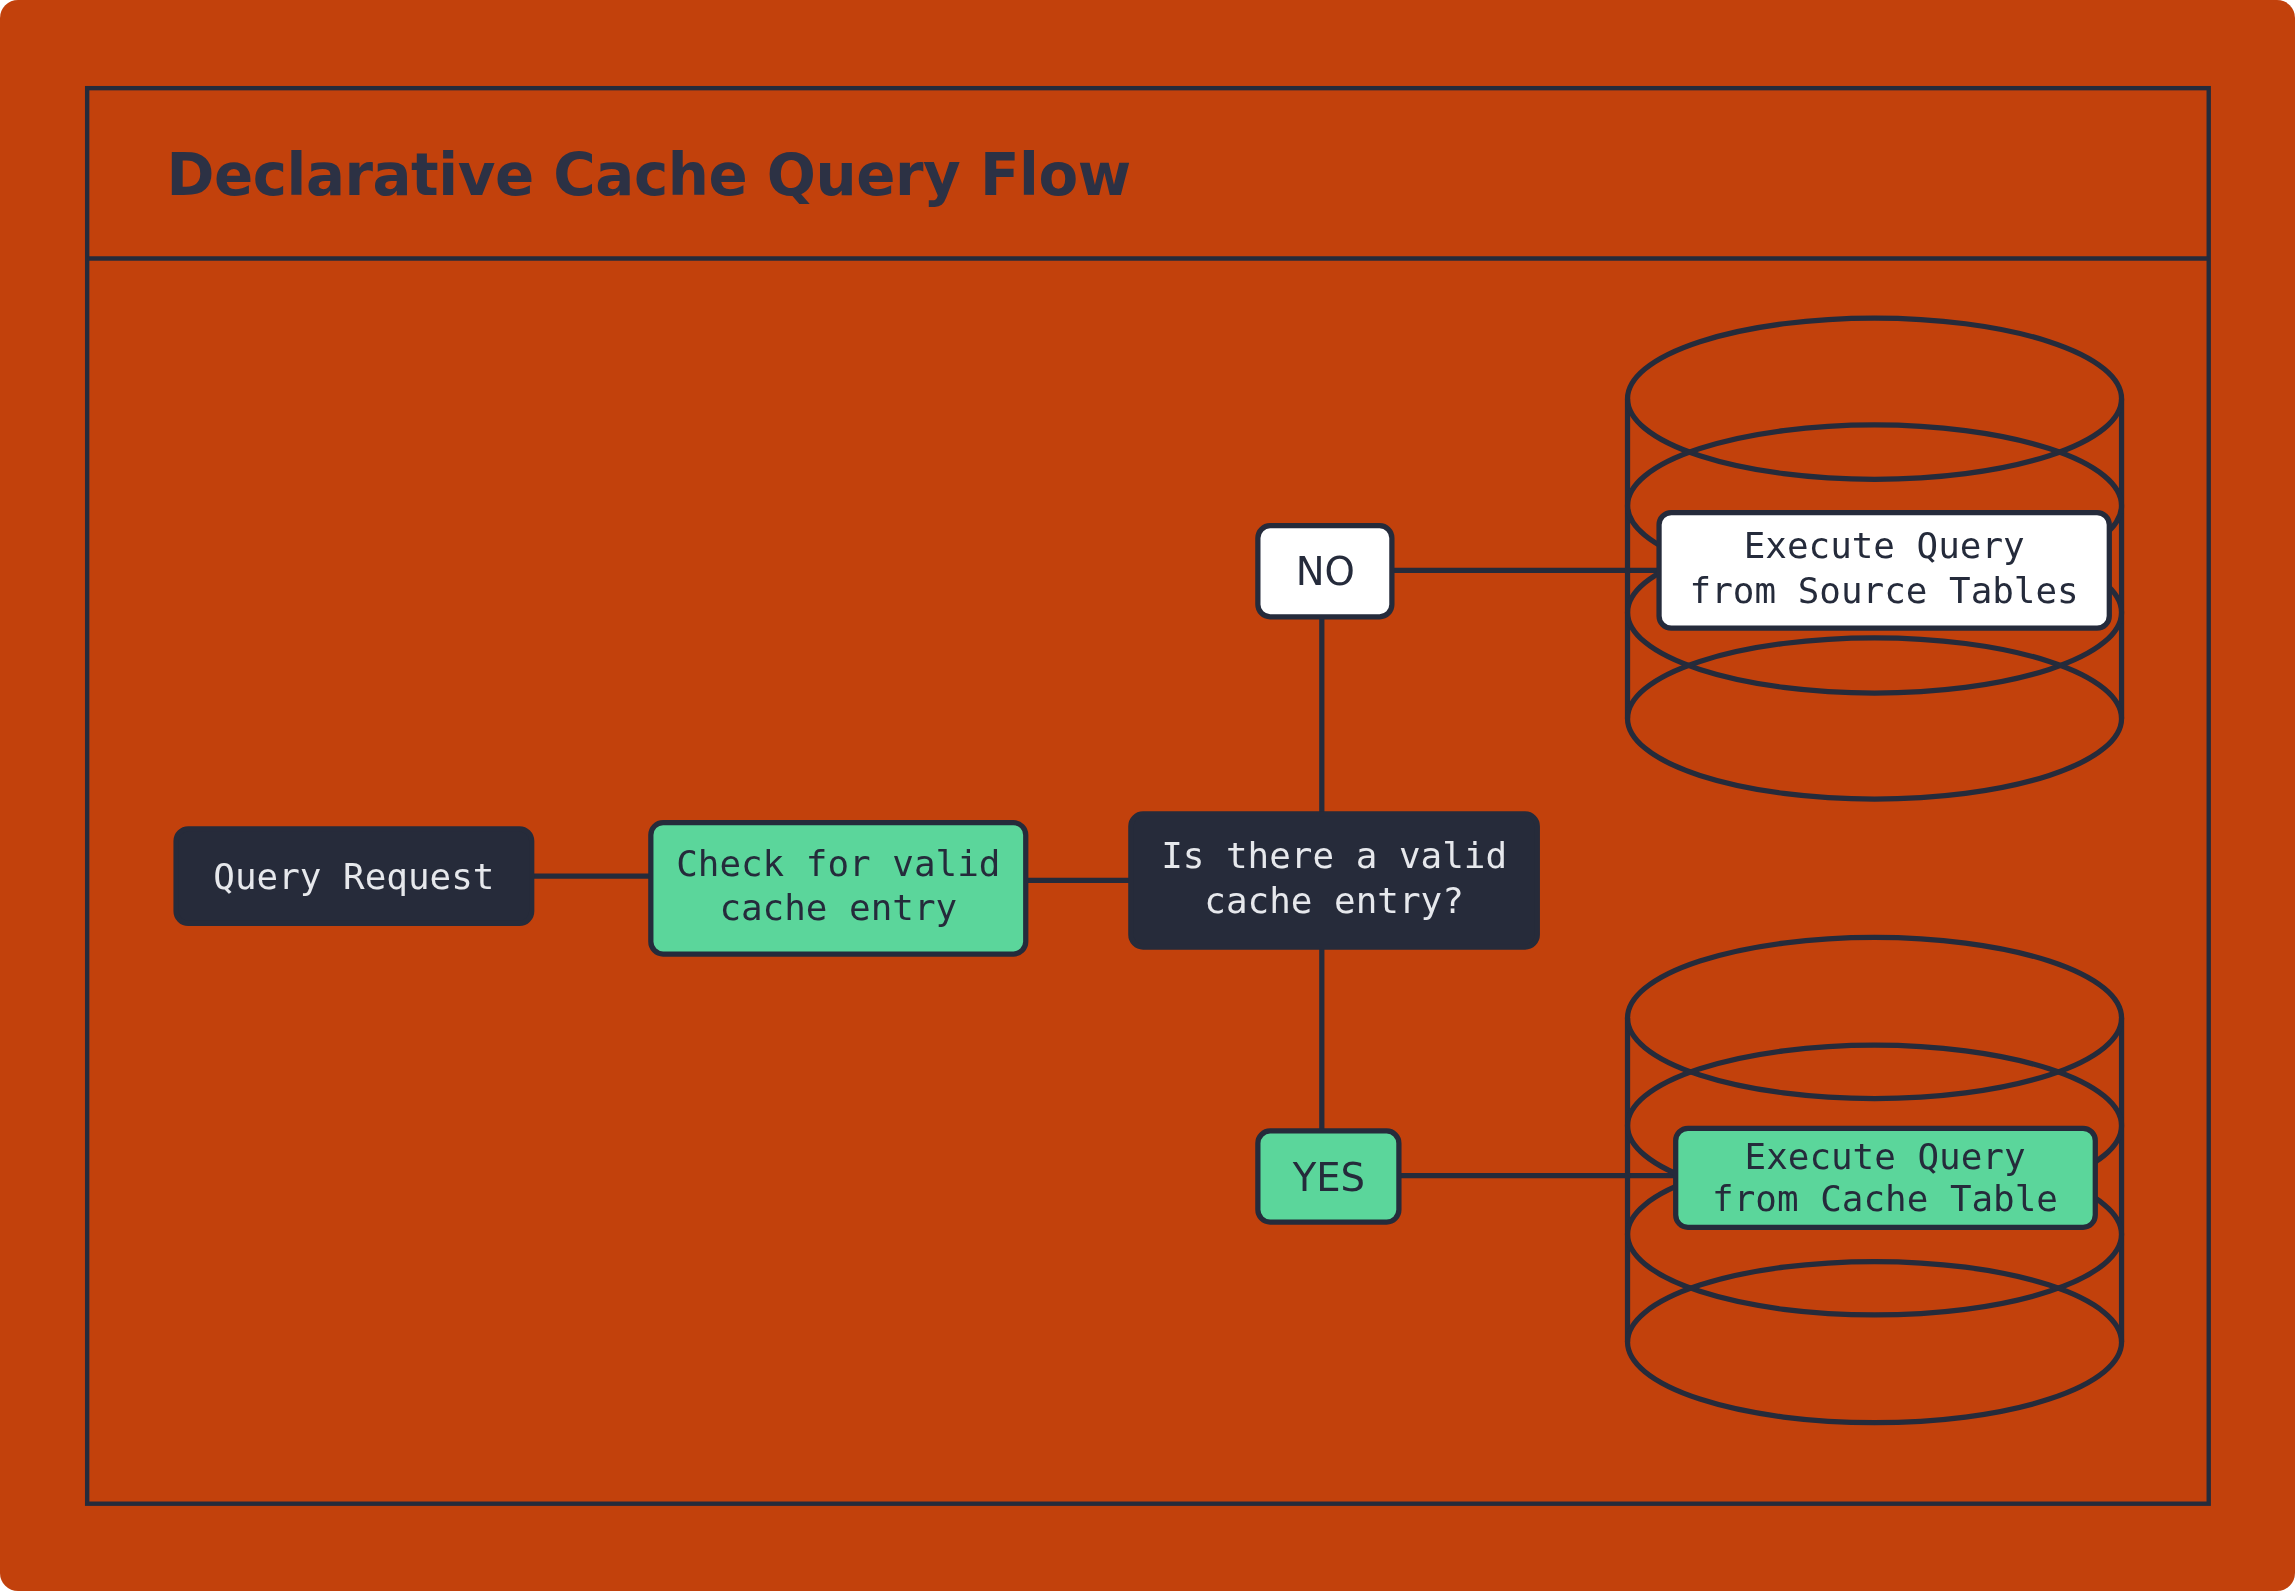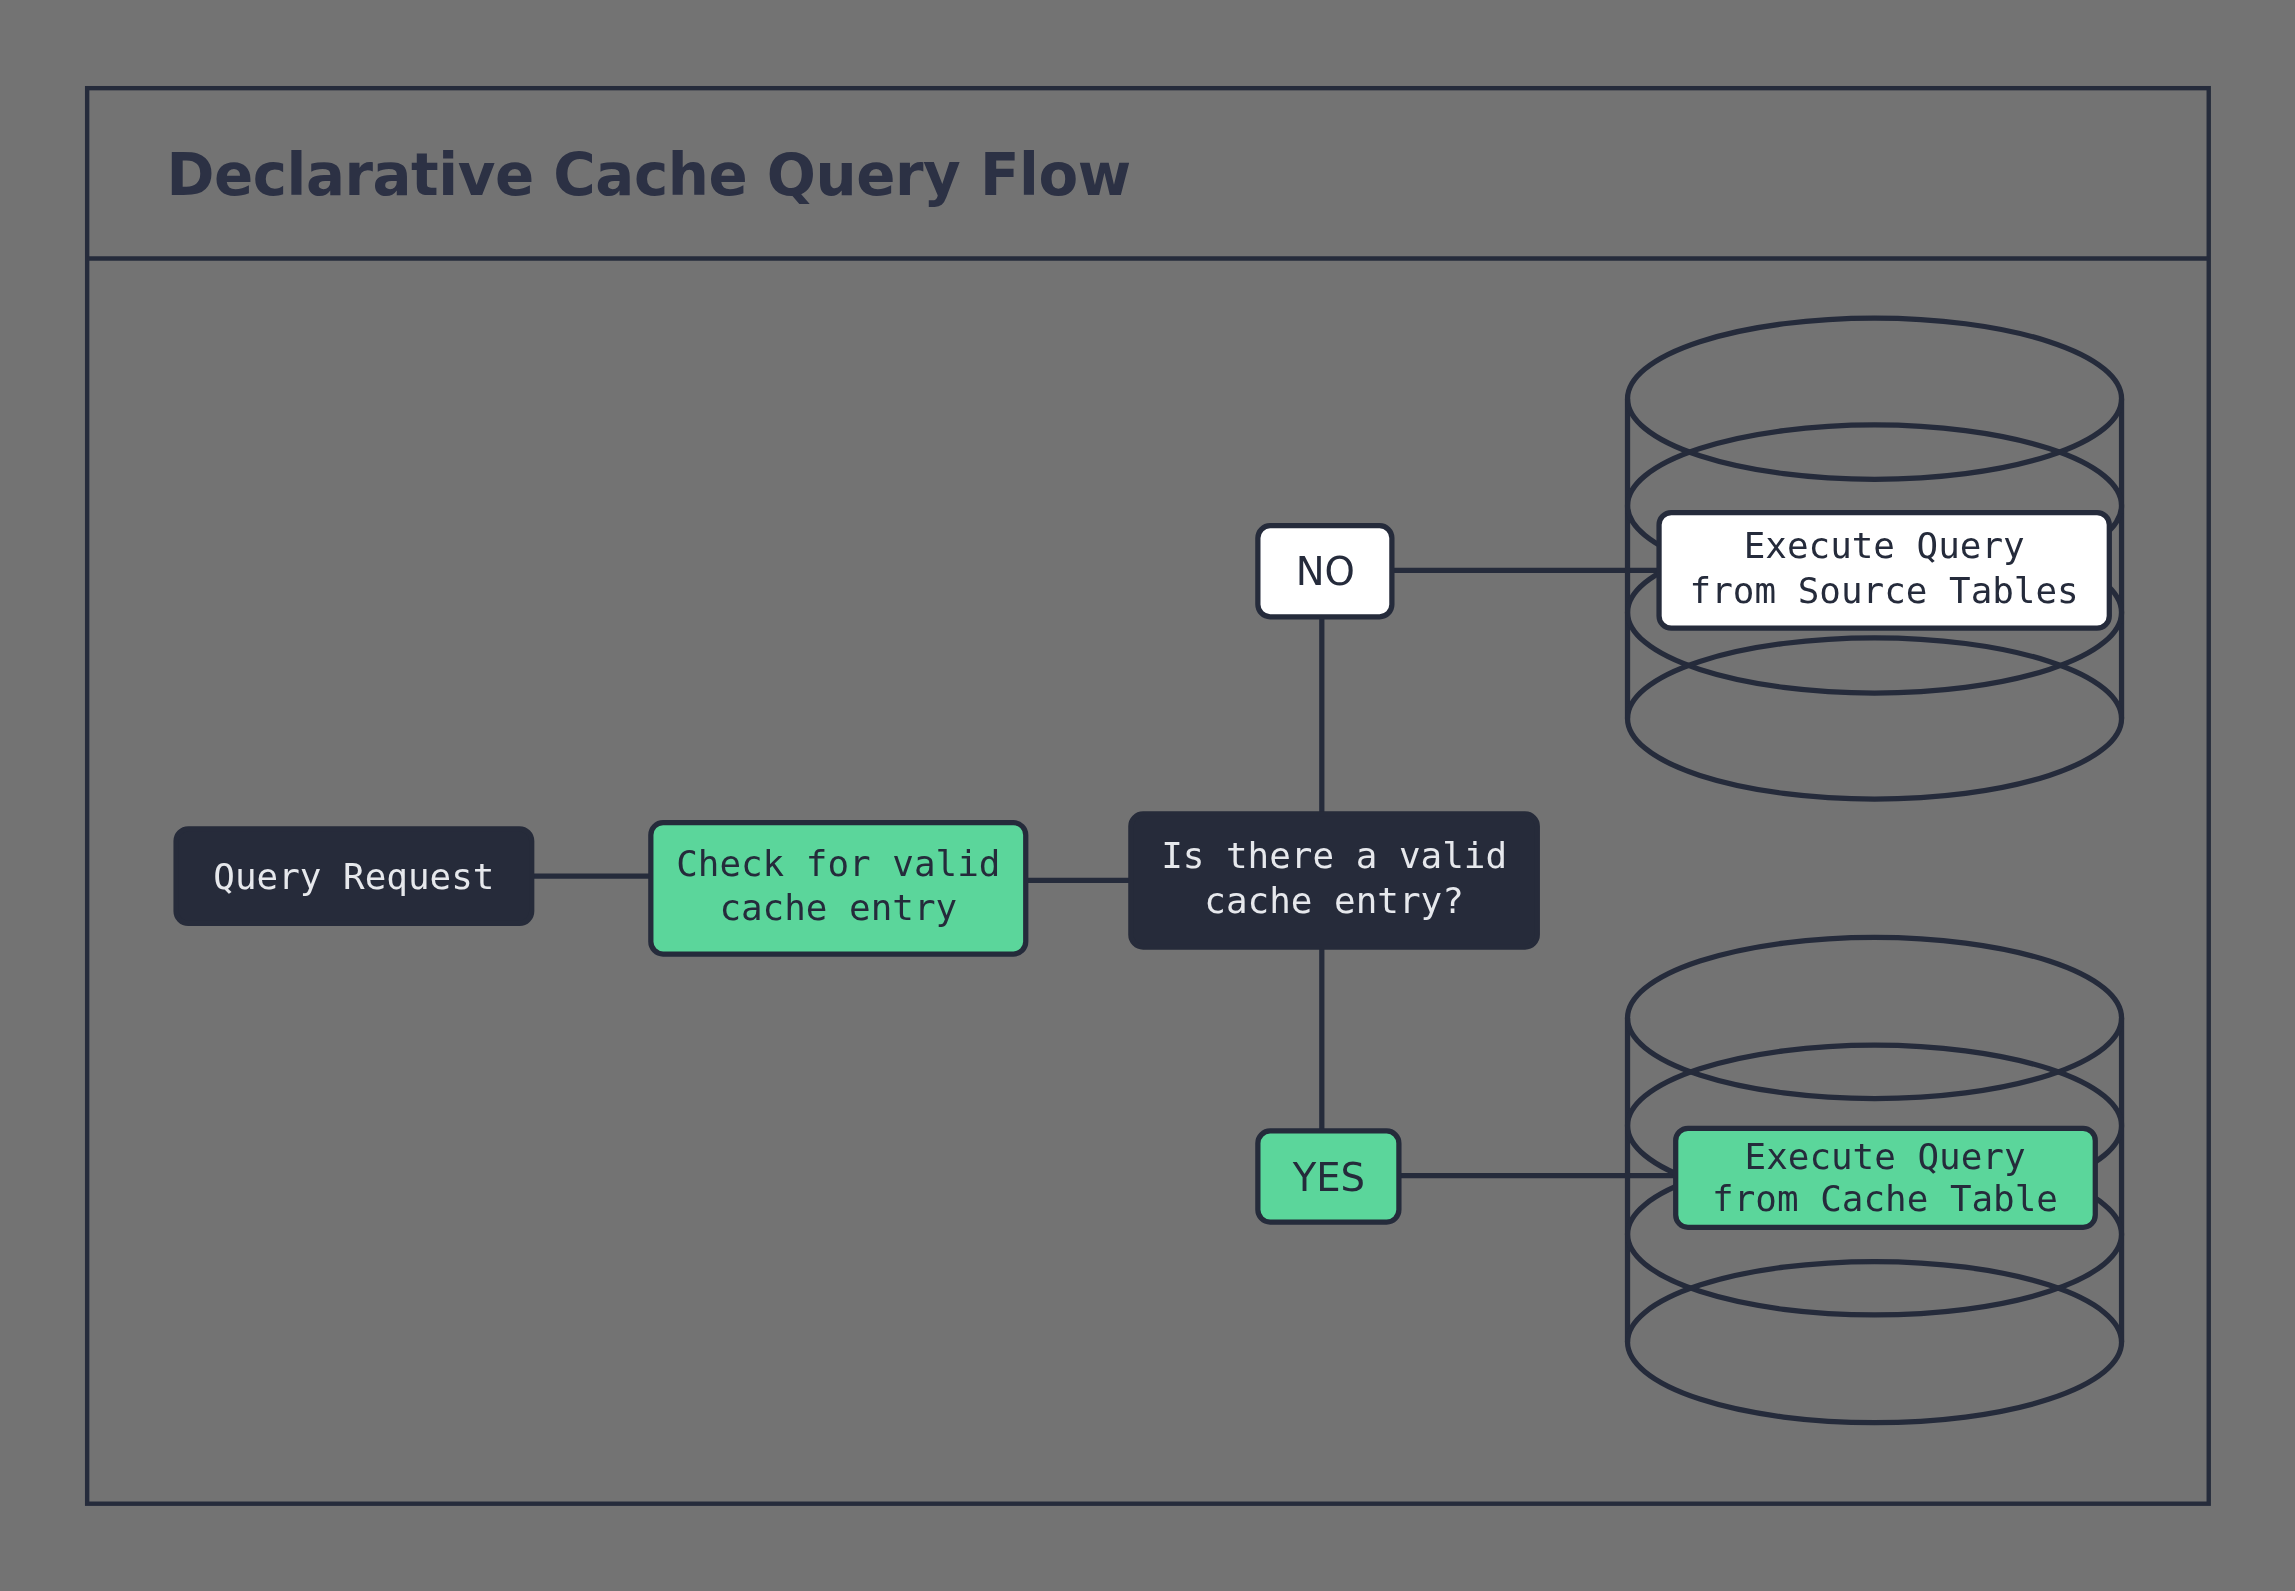--- a/index.html
+++ b/index.html
@@ -10,21 +10,22 @@
   body {
     width: 2295px;
     height: 1591px;
     font-family: "Liberation Sans", sans-serif;
     overflow: hidden;
   }
   #canvas {
     position: relative;
     width: 2295px;
     height: 1591px;
-    background: #737373;
+    background: #c2410c;
+    border-radius: 18px;
   }
   svg#diagram {
     position: absolute;
     left: 0;
     top: 0;
     width: 2295px;
     height: 1591px;
     display: block;
   }
   .frame-line {

